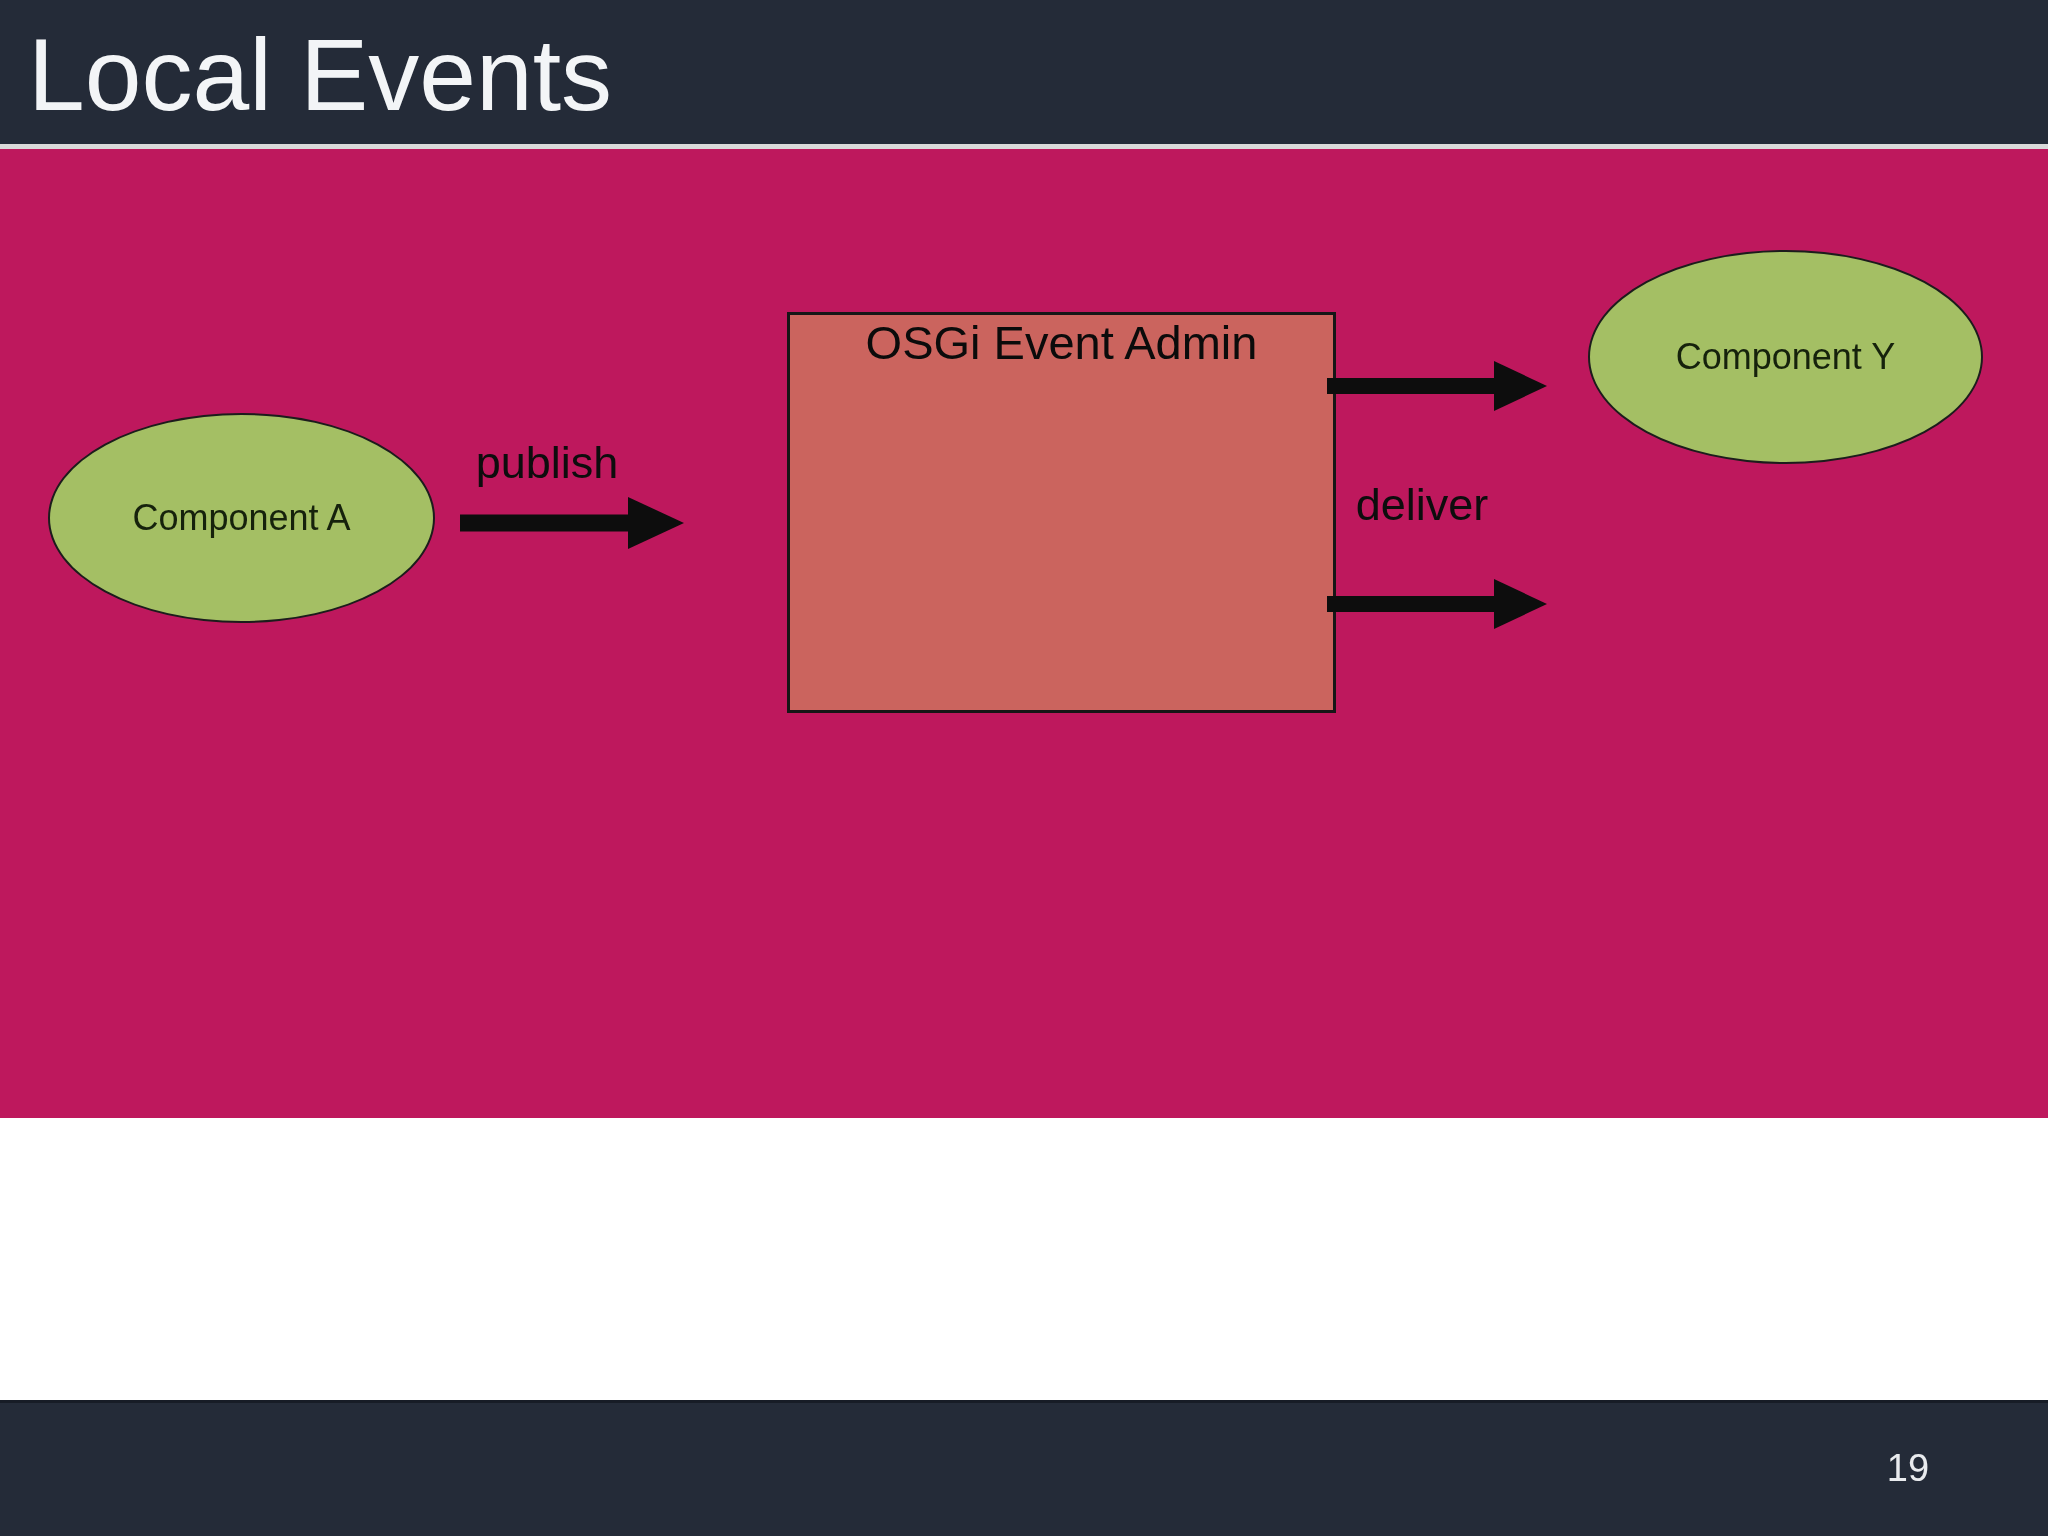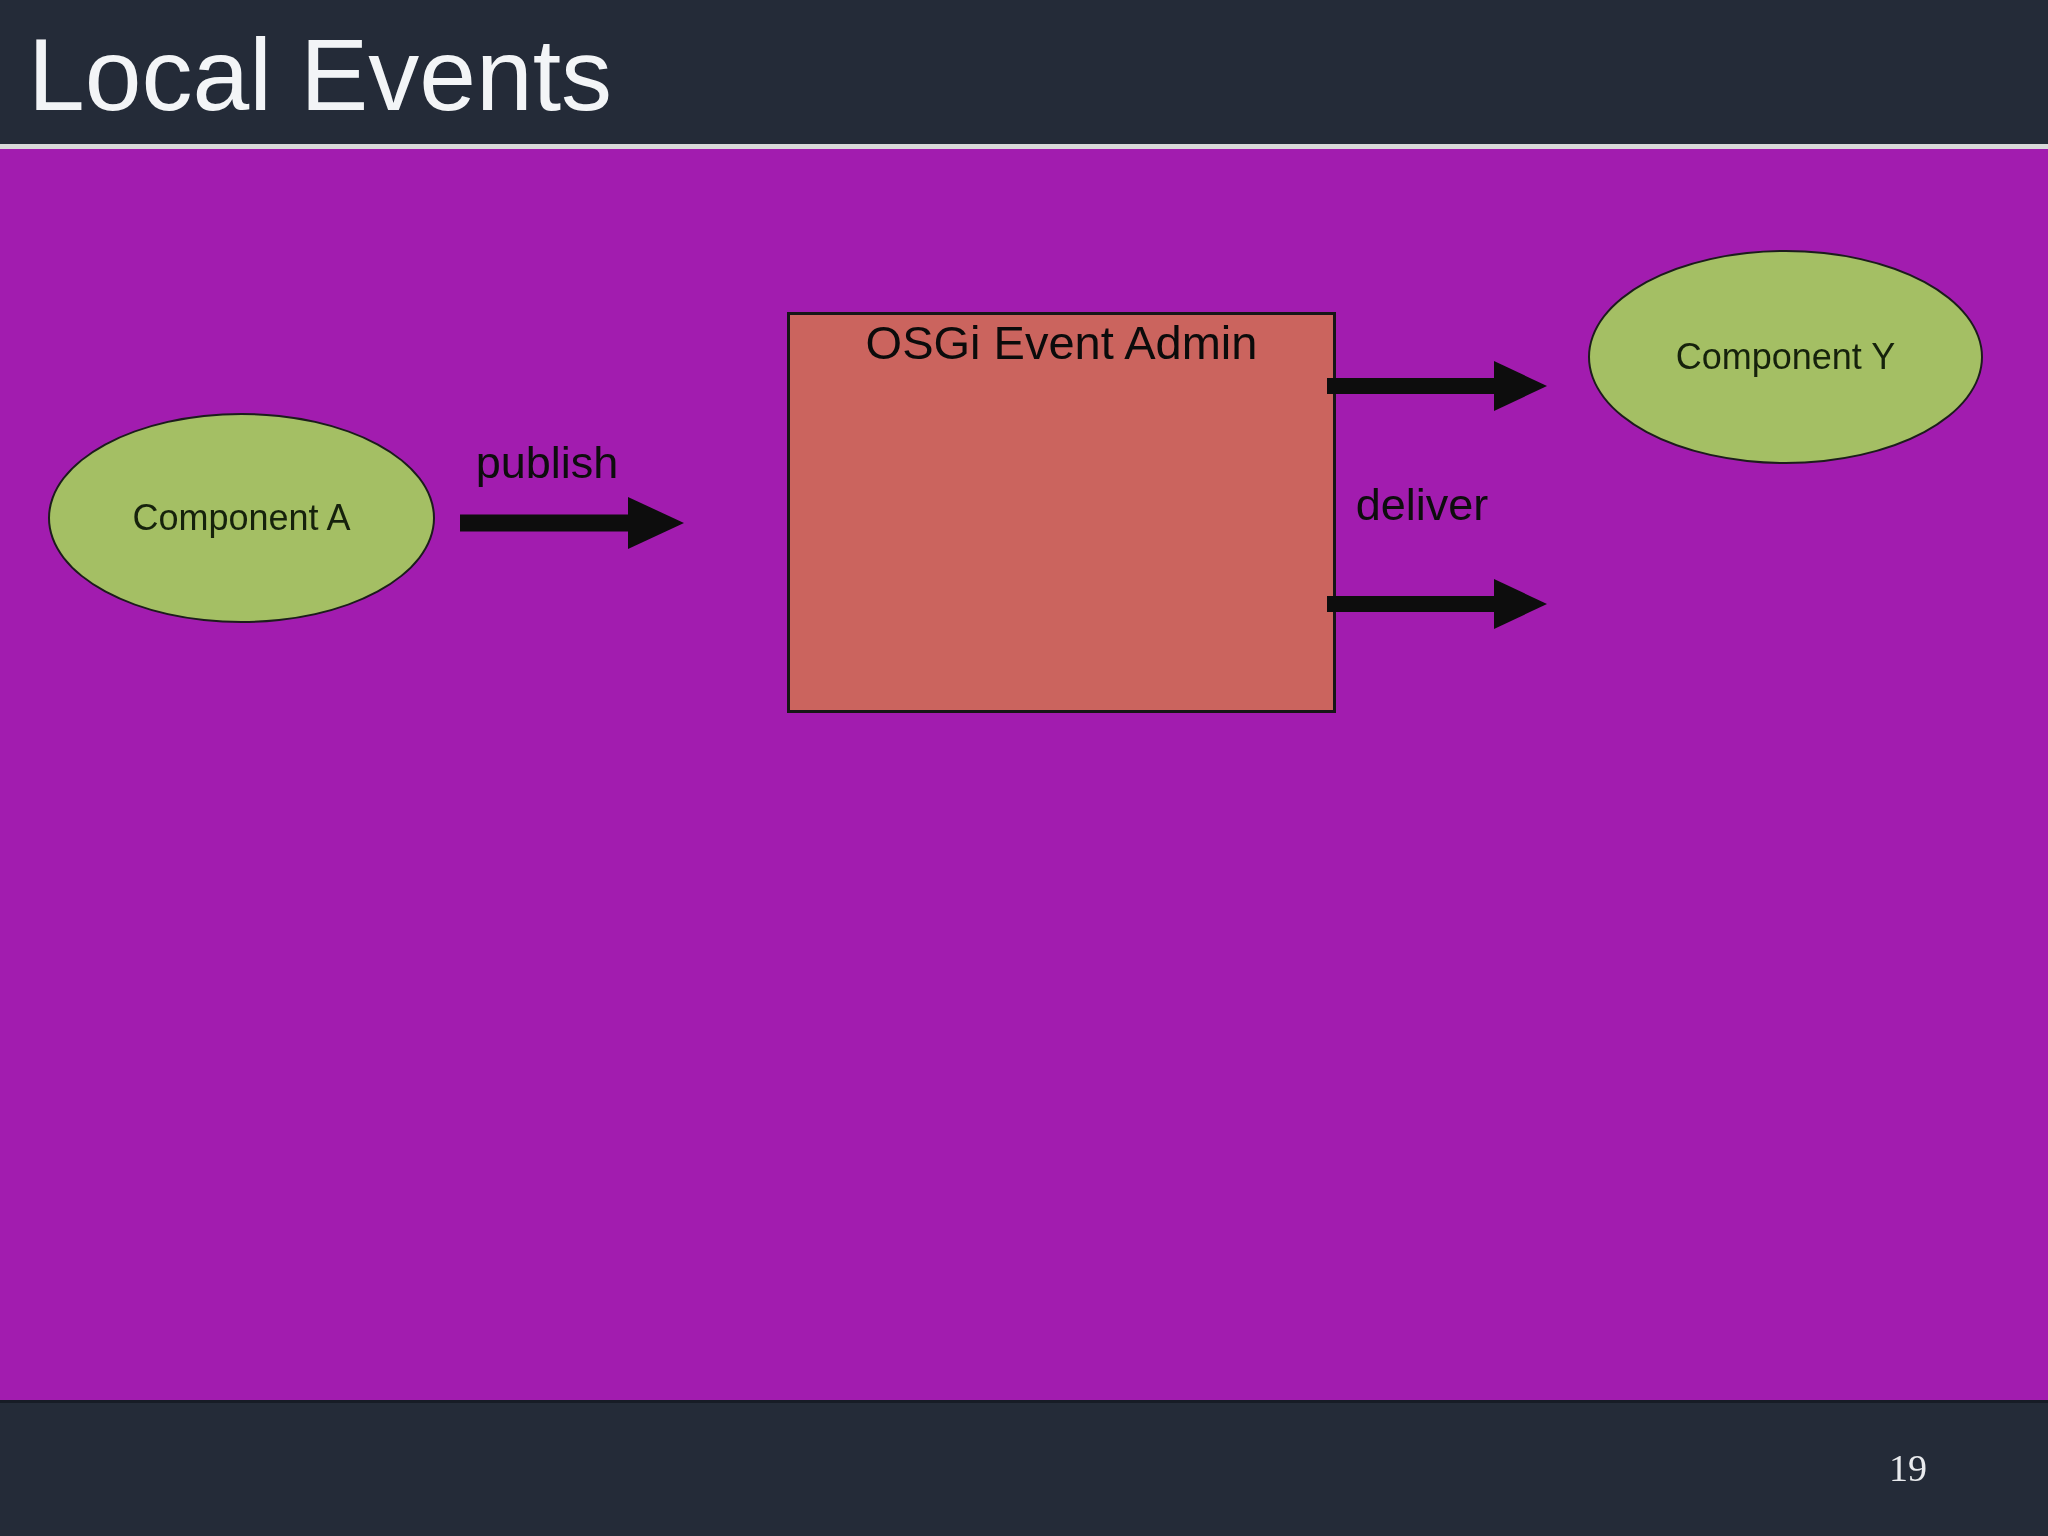--- a/index.html
+++ b/index.html
@@ -7,22 +7,22 @@
     padding: 0;
     width: 2048px;
     height: 1536px;
     background: #ffffff;
     overflow: hidden;
     font-family: "Liberation Sans", sans-serif;
   }
   .slide {
     position: relative;
     width: 2048px;
-    height: 1536px;
-    background: #a21caf;
+    height: 1118px;
+    background: #be185d;
   }
   .header {
     position: absolute;
     left: 0; top: 0;
     width: 100%;
     height: 144px;
     background: var(--bar-dark, #242b38);
     border-bottom: 5px solid #d9d9d9;
     box-sizing: content-box;
   }
@@ -49,21 +49,20 @@
   }
   .page-number {
     position: absolute;
     left: 1858px;
     top: 1444px;
     width: 100px;
     text-align: center;
     font-size: 38px;
     line-height: 48px;
     color: #e9ebee;
-    font-family: Liberation Serif, serif;
   }
   .node-ellipse {
     position: absolute;
     border-radius: 50%;
     background: var(--node-green, #a4bf64);
     border: 2px solid #1c1c1c;
     display: flex;
     align-items: center;
     justify-content: center;
     box-sizing: border-box;

